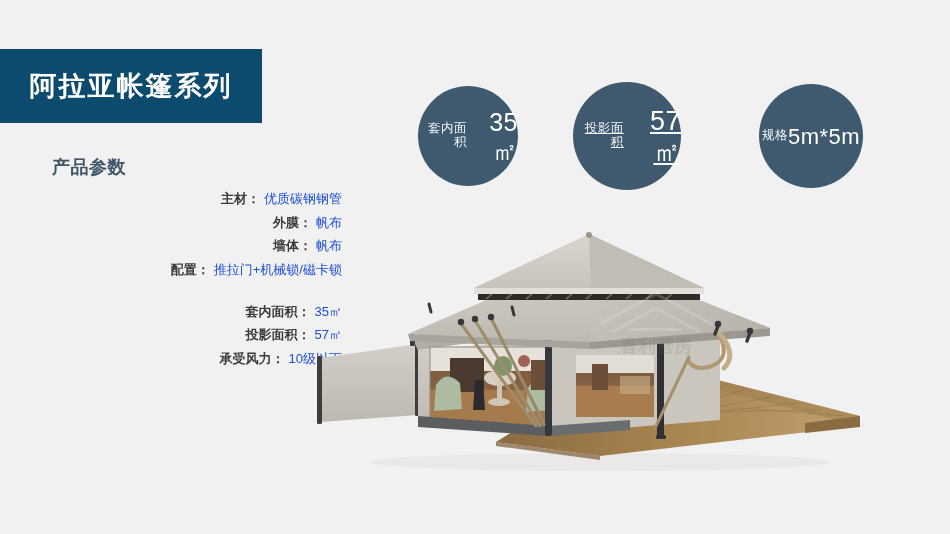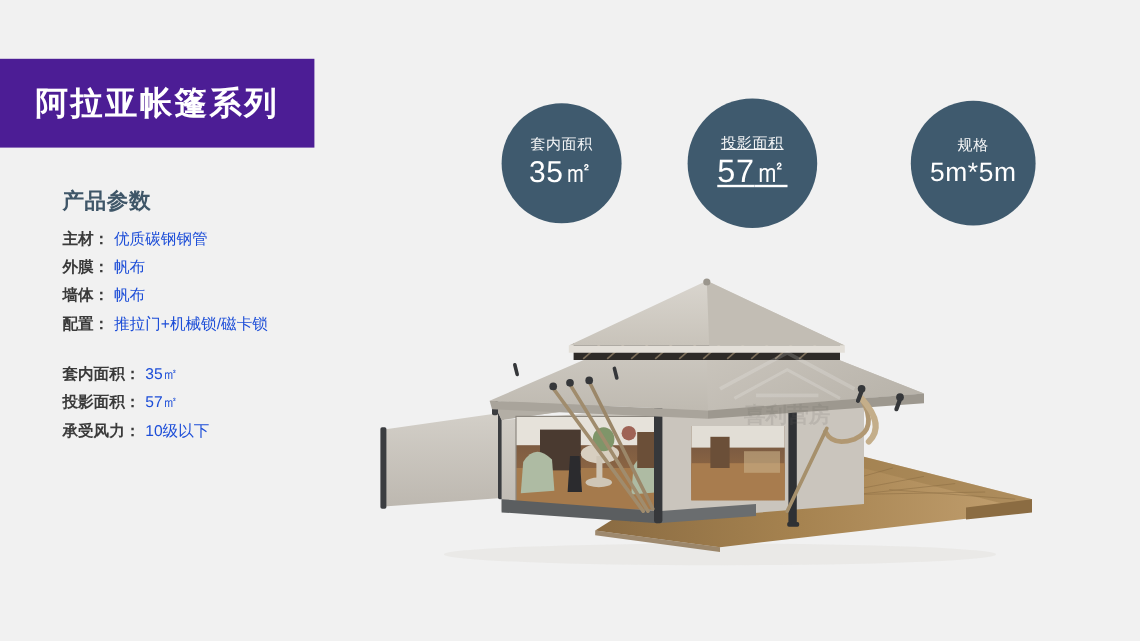--- a/index.html
+++ b/index.html
@@ -21,21 +21,21 @@
     overflow: hidden;
   }
 
   
   #title-banner {
     position: absolute;
     left: 0;
     top: 49px;
     width: 262px;
     height: 74px;
-    background: #4c1d95;
+    background: #0c4a6e;
     display: flex;
     align-items: center;
     justify-content: center;
   }
   #title-banner .title-text {
     color: #ffffff;
     font-size: 27px;
     font-weight: bold;
     letter-spacing: 2px;
     white-space: nowrap;
@@ -60,20 +60,21 @@
     margin: 0 0 0 0;
     padding: 0;
   }
   .spec-list li {
     display: flex;
     align-items: baseline;
     font-size: 13px;
     line-height: 1.05;
     padding: 5px 0;
     white-space: nowrap;
+    justify-content: flex-end;
   }
   .spec-label {
     color: #3a3a3a;
     font-weight: bold;
   }
   .spec-value {
     color: #1d4ed8;
     font-weight: normal;
     margin-left: 4px;
   }
@@ -84,24 +85,24 @@
     padding: 5px 0;
   }
 
   
   .badge {
     position: absolute;
     border-radius: 50%;
     background: #3f5a6e;
     color: #ffffff;
     display: flex;
-    flex-direction: column;
+    flex-direction: row;
     align-items: center;
     justify-content: center;
-    text-align: left;
+    text-align: right;
     box-sizing: border-box;
   }
   .badge .badge-label {
     font-size: 12.5px;
     line-height: 1.1;
     letter-spacing: 0.5px;
     opacity: 0.95;
   }
   .badge .badge-value {
     font-size: 26px;

